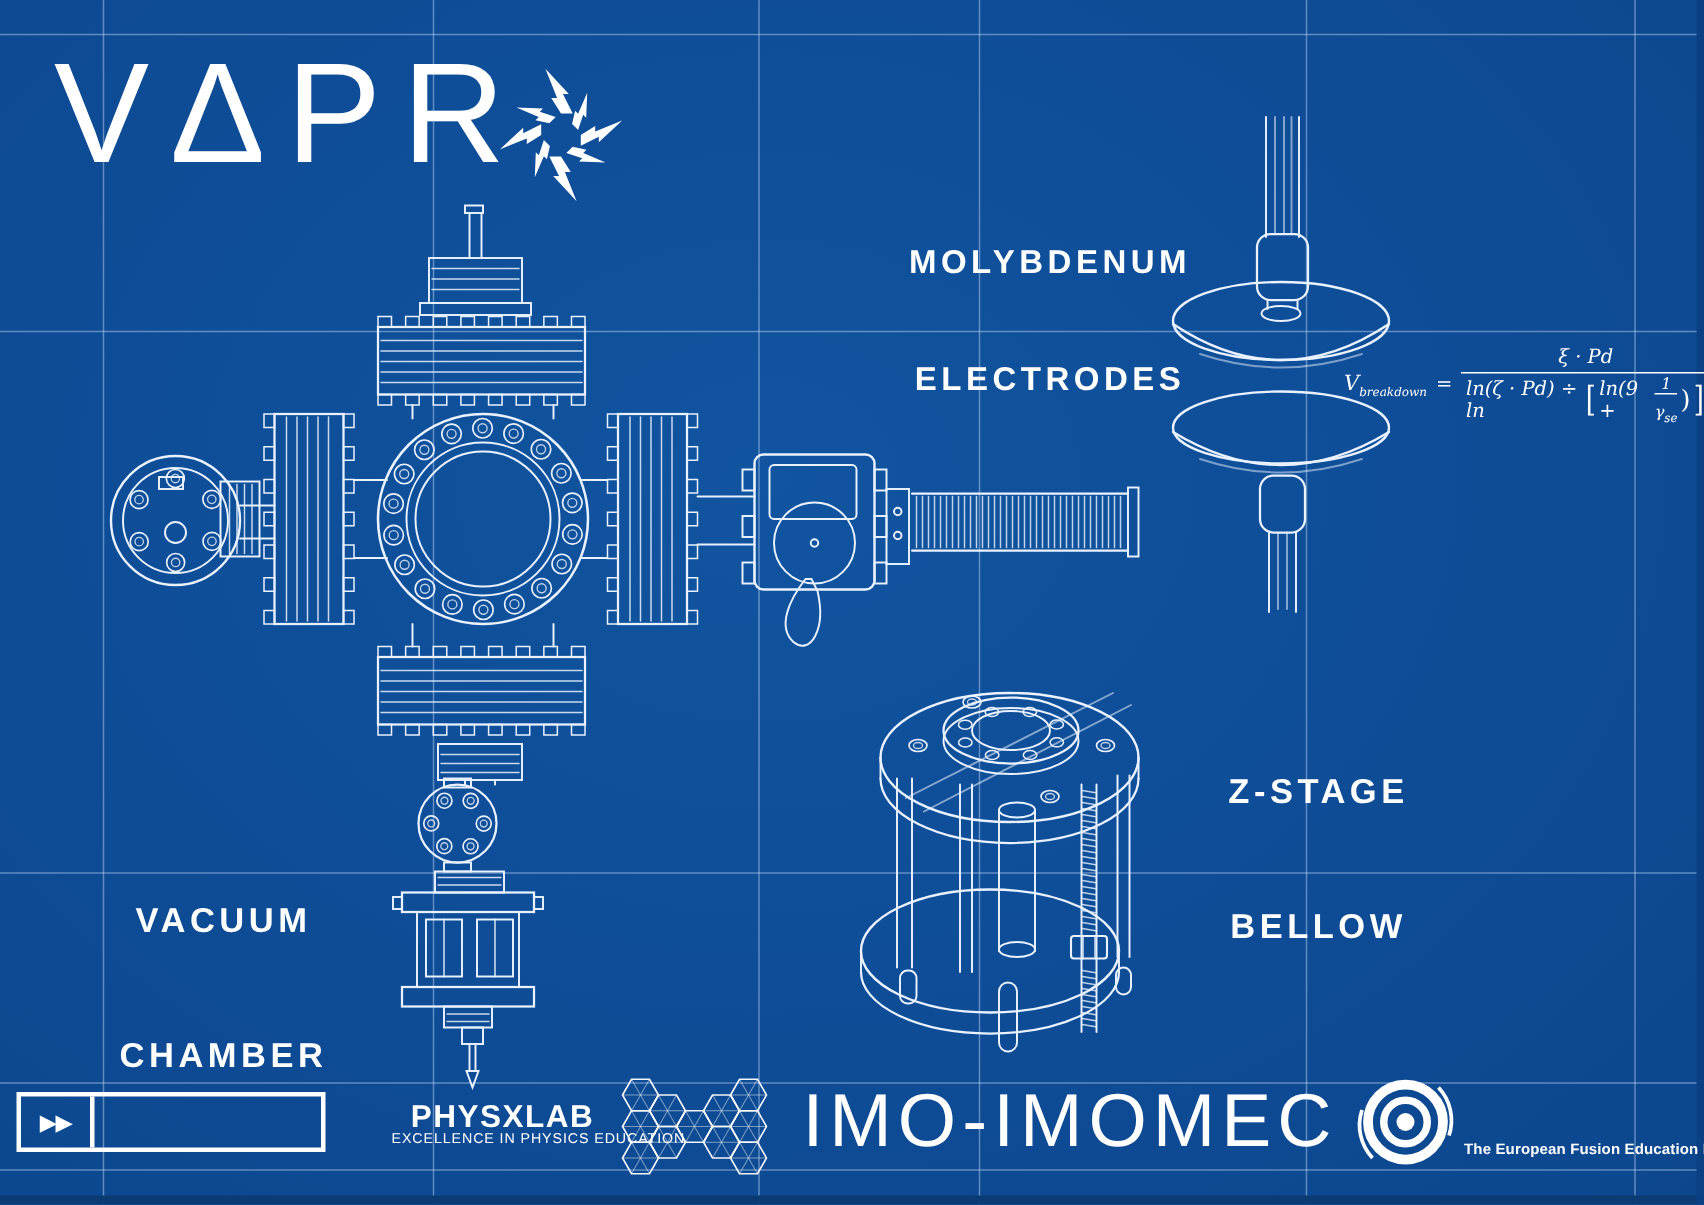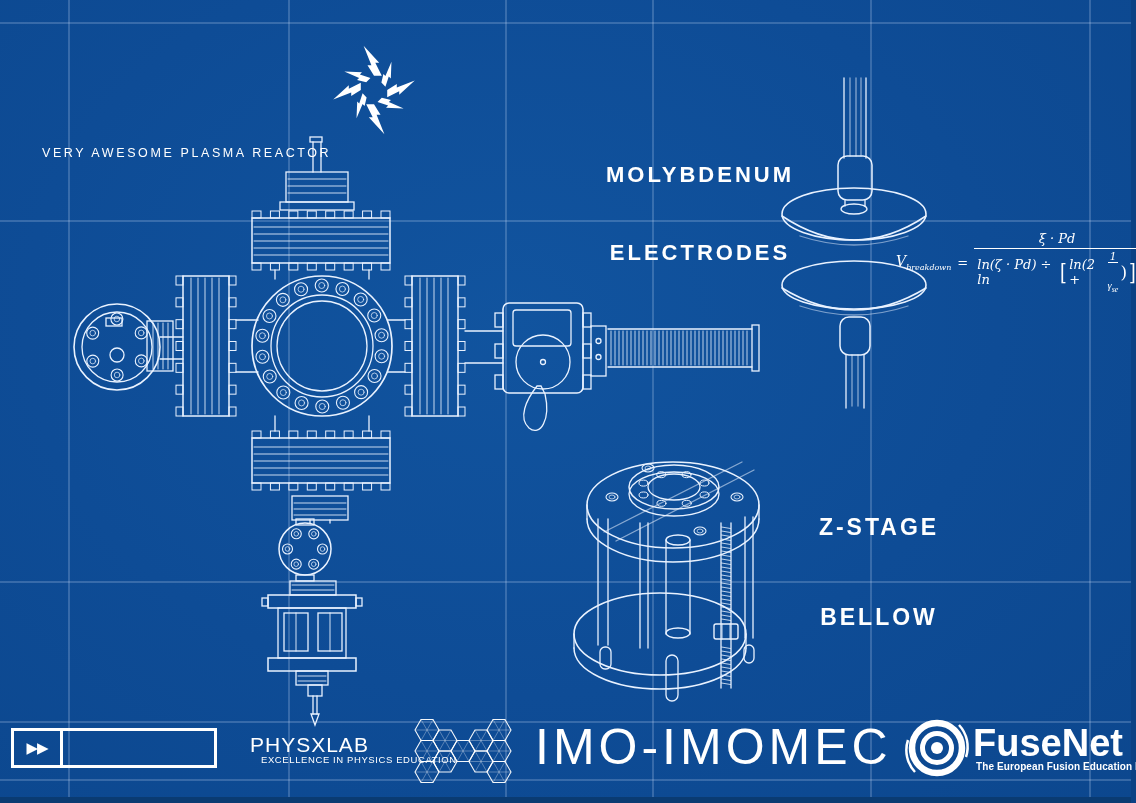--- a/index.html
+++ b/index.html
@@ -15,37 +15,37 @@
   .cap-electrodes{left:580px;top:110px;width:240px;font-size:22px;line-height:26px;}
   .cap-zstage{left:795px;top:452px;width:168px;font-size:23px;line-height:30px;}
   .cap-chamber{left:48px;top:538px;width:202px;font-size:23px;line-height:30px;}
   .imo{left:535px;top:718px;font-size:50px;font-weight:400;letter-spacing:4px;}
   
   .uh-box{position:absolute;left:11px;top:728px;width:200px;height:34px;border:3px solid #fff;display:flex;align-items:stretch;}
   .uh-arrows{width:46px;border-right:3px solid #fff;display:flex;align-items:center;justify-content:center;
     font-size:15px;letter-spacing:-1px;font-weight:400;}
   .uh-name{flex:1;display:flex;align-items:center;justify-content:center;font-size:26px;font-weight:bold;letter-spacing:1px;}
   
-  .pxl-name{left:250px;top:733px;width:170px;text-align:left;font-size:21px;font-weight:normal;letter-spacing:1px;}
+  .pxl-name{left:250px;top:733px;width:170px;text-align:center;font-size:21px;font-weight:bold;letter-spacing:1px;}
   .pxl-tag{left:238px;top:754px;width:182px;text-align:right;font-size:9.5px;font-weight:400;letter-spacing:0.6px;padding-left:23px;}
   
   .fn-name{left:973px;top:722px;font-size:38px;font-weight:bold;letter-spacing:0px;}
   .fn-tag{left:976px;top:761px;font-size:10px;font-weight:bold;letter-spacing:0.1px;}
   
   .formula{position:absolute;left:896px;top:231px;width:244px;display:flex;align-items:center;gap:5px;
     font-family:"DejaVu Serif",serif;font-style:italic;font-size:13px;color:#fff;}
   .formula sub{font-size:8px;font-style:italic;}
   .f-lhs{font-size:14px;}
   .f-eq{font-style:normal;padding:0 1px;}
   .frac{display:inline-flex;flex-direction:column;align-items:center;}
   .frac .num{padding:0 6px 2px;}
   .frac .den{border-top:1.2px solid #fff;padding:2px 3px 0;display:inline-flex;align-items:center;gap:1px;}
   .ifrac{display:inline-flex;flex-direction:column;align-items:center;font-size:10.5px;margin:0 1px;}
   .ifrac .inum{line-height:1;}
-  .ifrac .iden{border-top:1px solid #fff;line-height:1.15;padding-top:17px;font-family:Liberation Serif, serif;}
+  .ifrac .iden{border-top:1px solid #fff;line-height:1.15;padding-top:6px;}
   .bigbr{font-style:normal;font-size:23px;line-height:0;transform:scaleX(.75);}
   .paren{font-style:normal;font-size:17px;line-height:0;}
 </style>
 </head>
 <body>
 
 <div class="canvas">
 
   <svg class="layer" viewBox="0 0 1136 803">
     <defs>
@@ -536,59 +536,60 @@
       <circle cx="937" cy="748" r="14.5" stroke-width="5"></circle>
       <circle cx="937" cy="748" r="6" fill="#ffffff" stroke="none"></circle>
       <path d="M959,725 A32,32 0 0 1 966,757" stroke-width="2.5"></path>
       <path d="M915,772 A32,32 0 0 1 908,740" stroke-width="2.5"></path>
     </g>
 
     <rect x="0" y="797" width="1136" height="6" fill="#0a3b72"></rect>
     <rect x="1131" y="0" width="5" height="803" fill="#0b4184"></rect>
   </svg>
 
-  <div class="lbl brand-sub">VERY AWESOME PLASMA REACTOR</div>
+  <div class="lbl brand-title">VΔPR</div>
 
   <div class="lbl caption cap-zstage">
     <div>Z-STAGE</div>
     <div>BELLOW</div>
   </div>
 
   <div class="lbl caption cap-electrodes">
     <div>MOLYBDENUM</div>
     <div>ELECTRODES</div>
   </div>
 
   <div class="lbl caption cap-chamber">
+    <div>VACUUM</div>
+    <div>CHAMBER</div>
   </div>
 
   <div class="formula">
     <span class="f-lhs"><span>V</span><sub>breakdown</sub></span>
     <span class="f-eq">=</span>
     <span class="frac">
       <span class="num">ξ · Pd</span>
       <span class="den">
         <span>ln(ζ · Pd) ÷ ln</span>
         <span class="bigbr">[</span>
-        <span>ln(2 +</span>
+        <span>ln(9 +</span>
         <span class="ifrac">
           <span class="inum">1</span>
           <span class="iden"><span>γ</span><sub>se</sub></span>
         </span>
         <span class="paren">)</span>
         <span class="bigbr">]</span>
       </span>
     </span>
   </div>
 
   <div class="uh-box">
     <div class="uh-arrows">▶▶</div>
   </div>
 
   <div class="lbl pxl-name">PHYSXLAB</div>
   <div class="lbl pxl-tag">EXCELLENCE IN PHYSICS EDUCATION</div>
 
   <div class="lbl imo">IMO-IMOMEC</div>
 
-  <div class="lbl fn-name">FuseNet</div>
   <div class="lbl fn-tag">The European Fusion Education Network</div>
 
 </div>
 
 </body></html>

